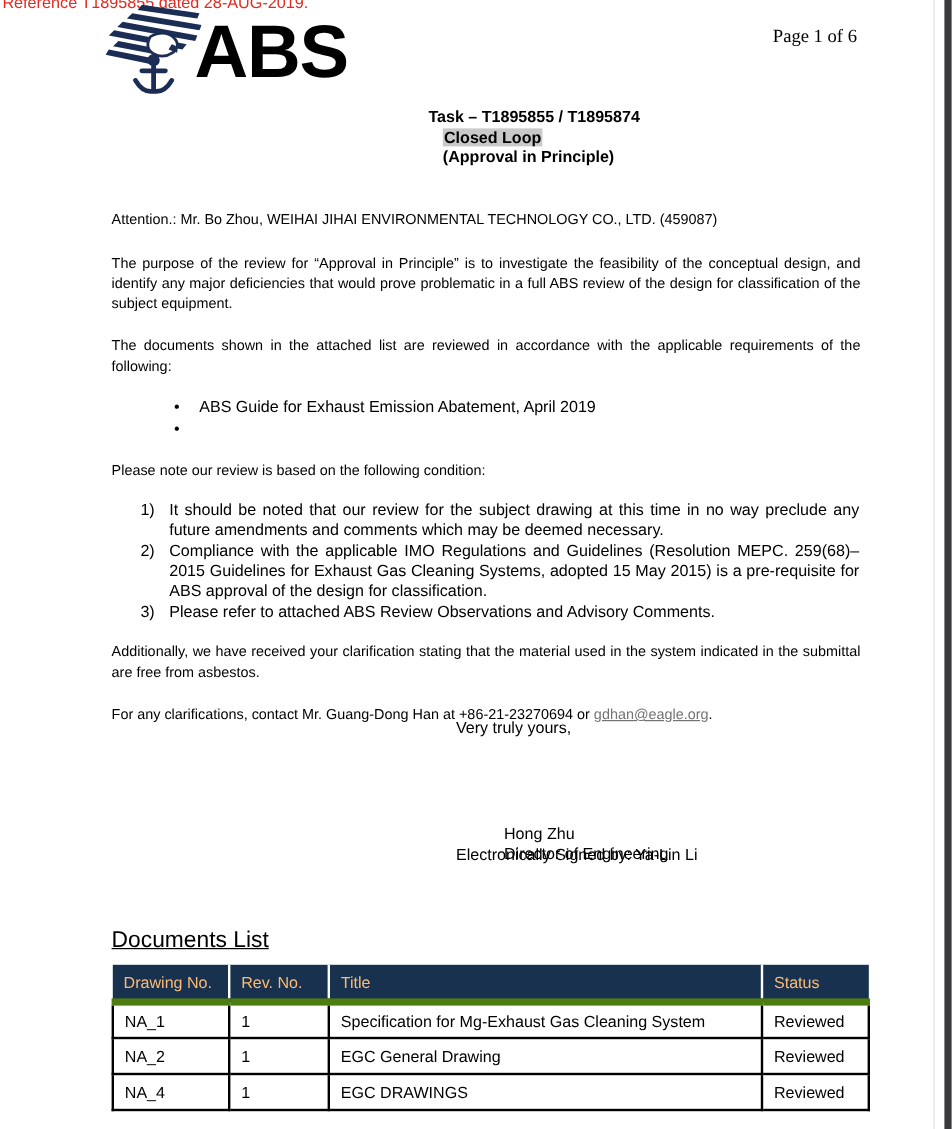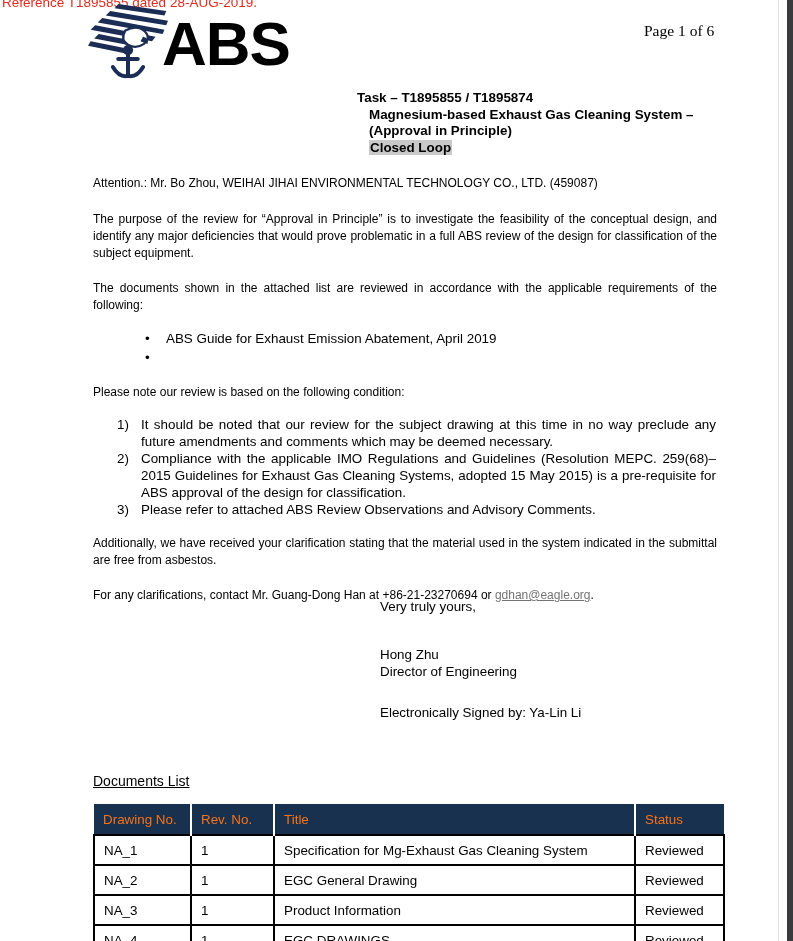--- a/index.html
+++ b/index.html
@@ -55,29 +55,29 @@
 
   .numlist { left:117px; width:599px; font-size:13.4px; line-height:17px; }
   .num-row { display:flex; }
   .num-label { width:24px; flex:0 0 24px; }
   .num-text { flex:1; text-align:justify; }
 
   .link { color:#737373; text-decoration:underline; cursor:pointer; }
 
   .sig { left:380px; font-size:13.4px; line-height:17px; }
 
-  .docs-heading { left:93px; top:773px; font-size:14px; text-decoration:underline; }
+  .docs-heading { left:93px; top:773px; font-size:19px; text-decoration:underline; }
 
   
   .doc-table-wrap { left:93px; top:804px; }
   table { border-collapse:collapse; table-layout:fixed; width:630px; font-size:13.4px; }
   thead th {
-    background:#17314e; color:#f97316; font-weight:normal; text-align:left;
+    background:#17314e; color:#fdba74; font-weight:normal; text-align:left;
     height:31px; padding:0 9px;
-    border-left:2px solid #fff; border-bottom:1px solid #4d7c0f;margin-left:44px;
+    border-left:2px solid #fff; border-bottom:6px solid #4d7c0f;margin-left:44px;
   }
   thead th:first-child { border-left:none; }
   tbody td {
     border:2px solid #000; height:30px; padding:4px 9px; background:#fff;
   }
 
   
   .page-edge-line { left:778px; top:0; width:1px; height:941px; background:#e2e2e2; }
   .dark-strip { left:787px; top:0; width:6px; height:941px; background:#3a3a3c; }
 </style>
@@ -105,23 +105,22 @@
       <path d="M28 73 q7 12 17 10 q10 2 17 -10"></path>
     </g>
   </svg>
   <div class="logo-abs-text">ABS</div>
 </div>
 
 <div class="abs-pos page-num">Page 1 of 6</div>
 
 <div class="abs-pos task-block">
   <div>Task – T1895855 / T1895874</div>
-  <div class="indent">Magnesium-based Exhaust Gas Cleaning System –</div>
+  <div class="indent"><span class="hl">Closed Loop</span></div>
   <div class="indent">(Approval in Principle)</div>
-  <div class="indent"><span class="hl">Closed Loop</span></div>
 </div>
 
 <div class="abs-pos bodytext" style="top:175px;">Attention.: Mr. Bo Zhou, WEIHAI JIHAI ENVIRONMENTAL TECHNOLOGY CO., LTD. (459087)</div>
 
 <div class="abs-pos bodytext just" style="top:211px;">The purpose of the review for “Approval in Principle” is to investigate the feasibility of the conceptual design, and identify any major deficiencies that would prove problematic in a full ABS review of the design for classification of the subject equipment.</div>
 
 <div class="abs-pos bodytext just" style="top:280px;">The documents shown in the attached list are reviewed in accordance with the applicable requirements of the following:</div>
 
 <div class="abs-pos bullets" style="top:330px;">
   <div class="bullet-row">
@@ -148,21 +147,21 @@
     <span class="num-label">3)</span>
     <span class="num-text">Please refer to attached ABS Review Observations and Advisory Comments.</span>
   </div>
 </div>
 
 <div class="abs-pos bodytext just" style="top:535px;">Additionally, we have received your clarification stating that the material used in the system indicated in the submittal are free from asbestos.</div>
 
 <div class="abs-pos bodytext" style="top:587px;"><span>For any clarifications, contact Mr. Guang-Dong Han at +86-21-23270694 or </span><span class="link">gdhan@eagle.org</span><span>.</span></div>
 
 <div class="abs-pos sig" style="top:598px;">Very truly yours,</div>
-<div class="abs-pos sig" style="top:646px;">
+<div class="abs-pos sig" style="top:686px;margin-left:40px;">
   <div>Hong Zhu</div>
   <div>Director of Engineering</div>
 </div>
 <div class="abs-pos sig" style="top:704px;text-align:right;">Electronically Signed by: Ya-Lin Li</div>
 
 <div class="abs-pos docs-heading">Documents List</div>
 
 <div class="abs-pos doc-table-wrap">
   <table>
     <colgroup>
@@ -186,26 +185,20 @@
         <td>Specification for Mg-Exhaust Gas Cleaning System</td>
         <td>Reviewed</td>
       </tr>
       <tr>
         <td>NA_2</td>
         <td>1</td>
         <td>EGC General Drawing</td>
         <td>Reviewed</td>
       </tr>
       <tr>
-        <td>NA_3</td>
-        <td>1</td>
-        <td>Product Information</td>
-        <td>Reviewed</td>
-      </tr>
-      <tr>
         <td>NA_4</td>
         <td>1</td>
         <td>EGC DRAWINGS</td>
         <td>Reviewed</td>
       </tr>
     </tbody>
   </table>
 </div>
 
 <div class="abs-pos page-edge-line"></div>

